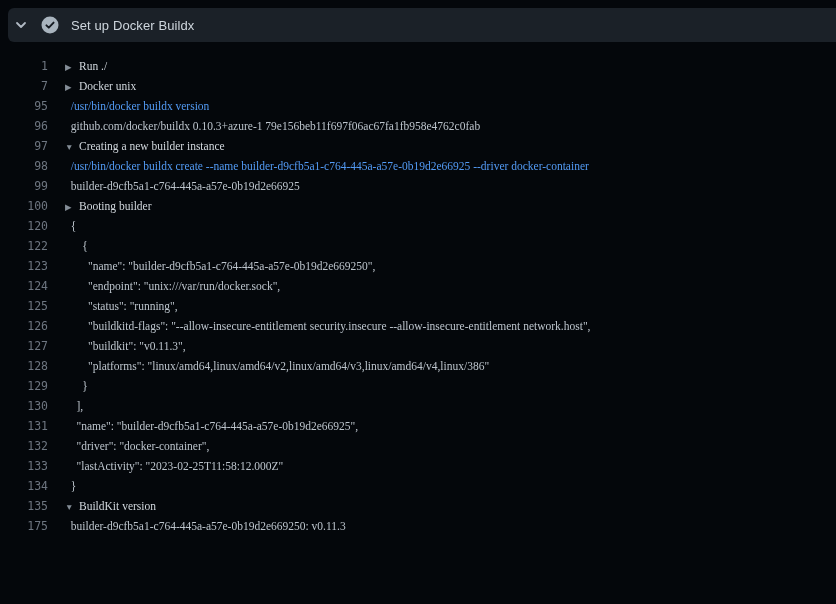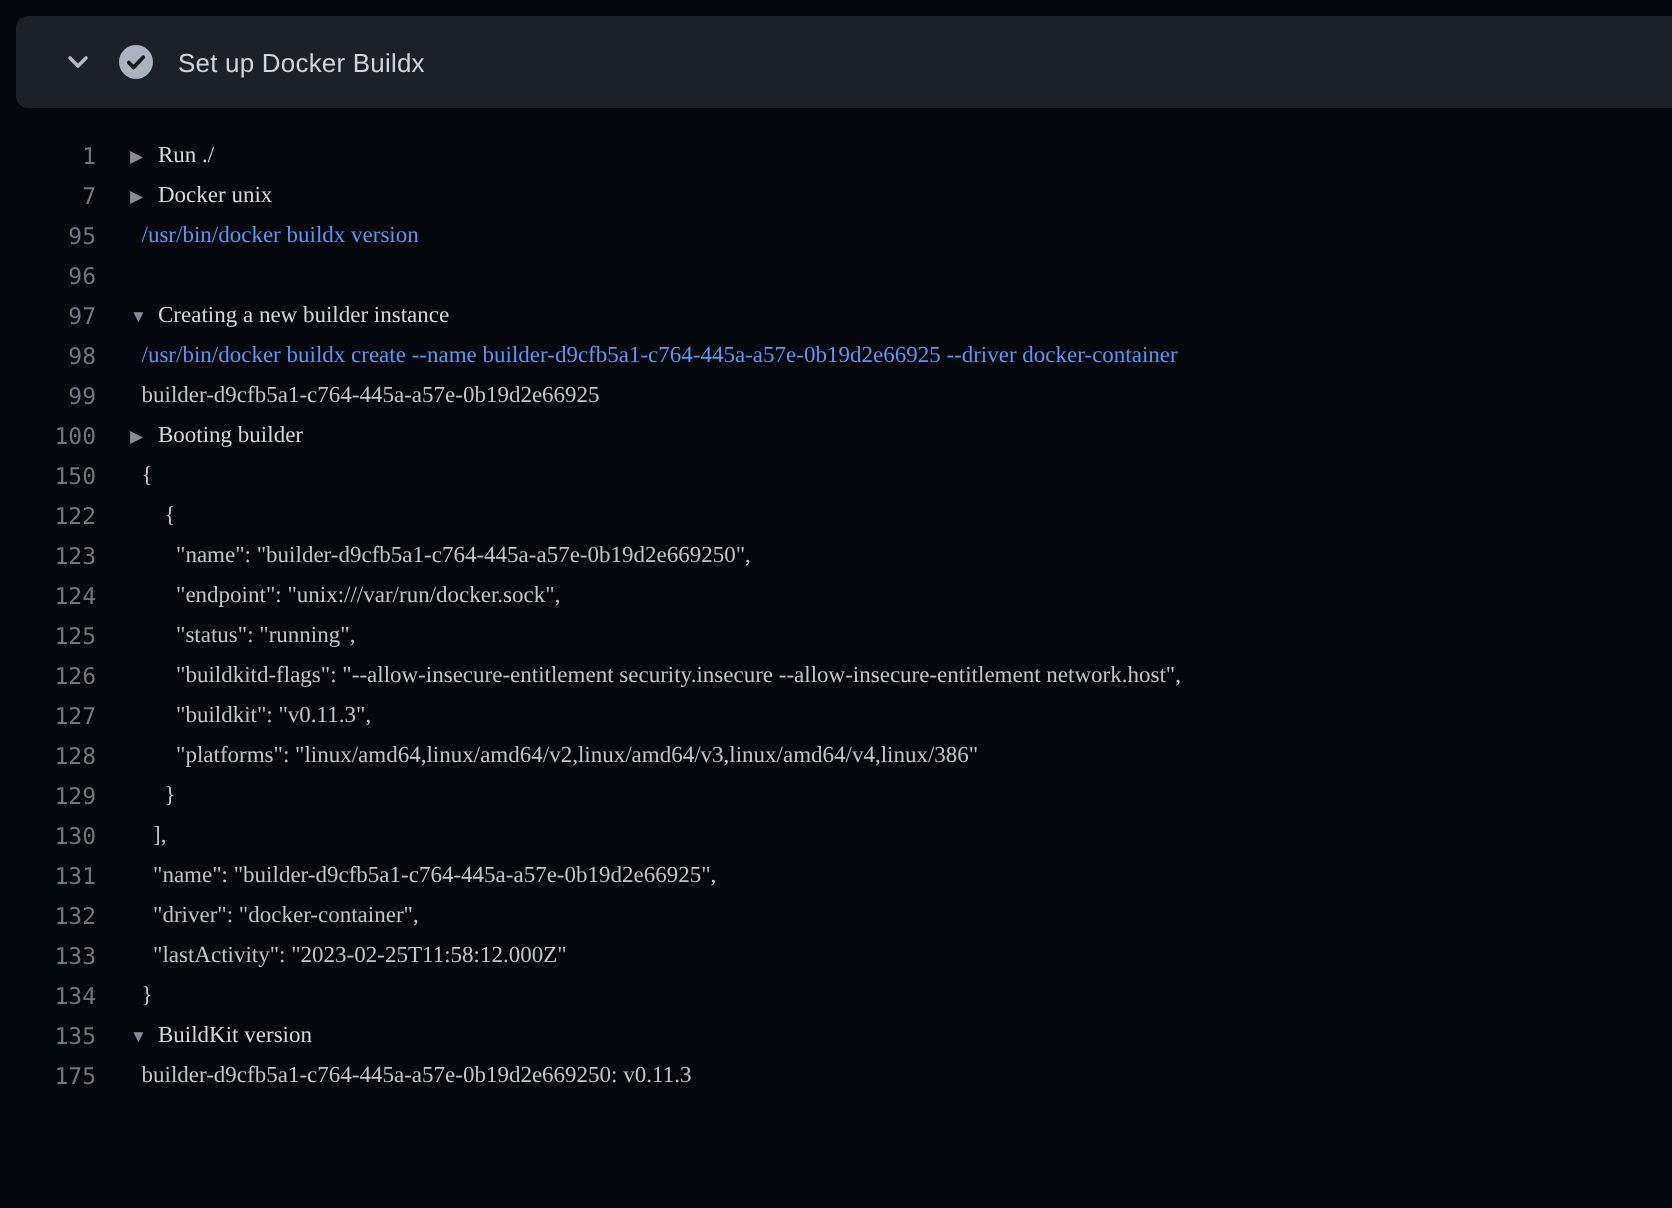--- a/index.html
+++ b/index.html
@@ -4,27 +4,27 @@
 <style>
   * { margin: 0; padding: 0; box-sizing: border-box; }
   html, body {
     width: 836px; height: 604px;
     overflow: hidden;
     background: var(--page-bg, #04070b);
     font-family: "Liberation Sans", sans-serif;
   }
   .step-header {
     margin: 8px 0 0 8px;
-    height: 46px;
+    height: 34px;
     width: calc(100% - 8px);
     background: var(--header-bg, #1b2128);
     border-radius: 6px 0 0 6px;
     display: flex;
     align-items: center;
-    padding-left: 24px;
+    padding-left: 6px;
     cursor: pointer;
     text-align: right;
   }
   .chev { flex: none; display: flex; align-items: center; justify-content: center; width: 14px; height: 14px; }
   .status { flex: none; margin-left: 13px; display: flex; align-items: center; }
   .step-title {
     margin-left: 12px;
     color: var(--header-text, #ced6dd);
     font-size: 13px;
     font-weight: 400;
@@ -85,39 +85,40 @@
     <div class="row">
     <span class="num">7</span>
     <span class="content group"><span class="arrow">▶</span><span>Docker unix</span></span>
   </div>
     <div class="row">
     <span class="num">95</span>
     <span class="content command">  /usr/bin/docker buildx version</span>
   </div>
     <div class="row">
     <span class="num">96</span>
+    <span class="content output">  github.com/docker/buildx 0.10.3+azure-1 79e156beb11f697f06ac67fa1fb958e4762c0fab</span>
   </div>
     <div class="row">
     <span class="num">97</span>
     <span class="content group"><span class="arrow">▼</span><span>Creating a new builder instance</span></span>
   </div>
     <div class="row">
     <span class="num">98</span>
     <span class="content command">  /usr/bin/docker buildx create --name builder-d9cfb5a1-c764-445a-a57e-0b19d2e66925 --driver docker-container</span>
   </div>
     <div class="row">
     <span class="num">99</span>
     <span class="content output">  builder-d9cfb5a1-c764-445a-a57e-0b19d2e66925</span>
   </div>
     <div class="row">
     <span class="num">100</span>
     <span class="content group"><span class="arrow">▶</span><span>Booting builder</span></span>
   </div>
     <div class="row">
-    <span class="num">150</span>
+    <span class="num">120</span>
     <span class="content output">  {</span>
   </div>
     <div class="row">
     <span class="num">122</span>
     <span class="content output">      {</span>
   </div>
     <div class="row">
     <span class="num">123</span>
     <span class="content output">        "name": "builder-d9cfb5a1-c764-445a-a57e-0b19d2e669250",</span>
   </div>

